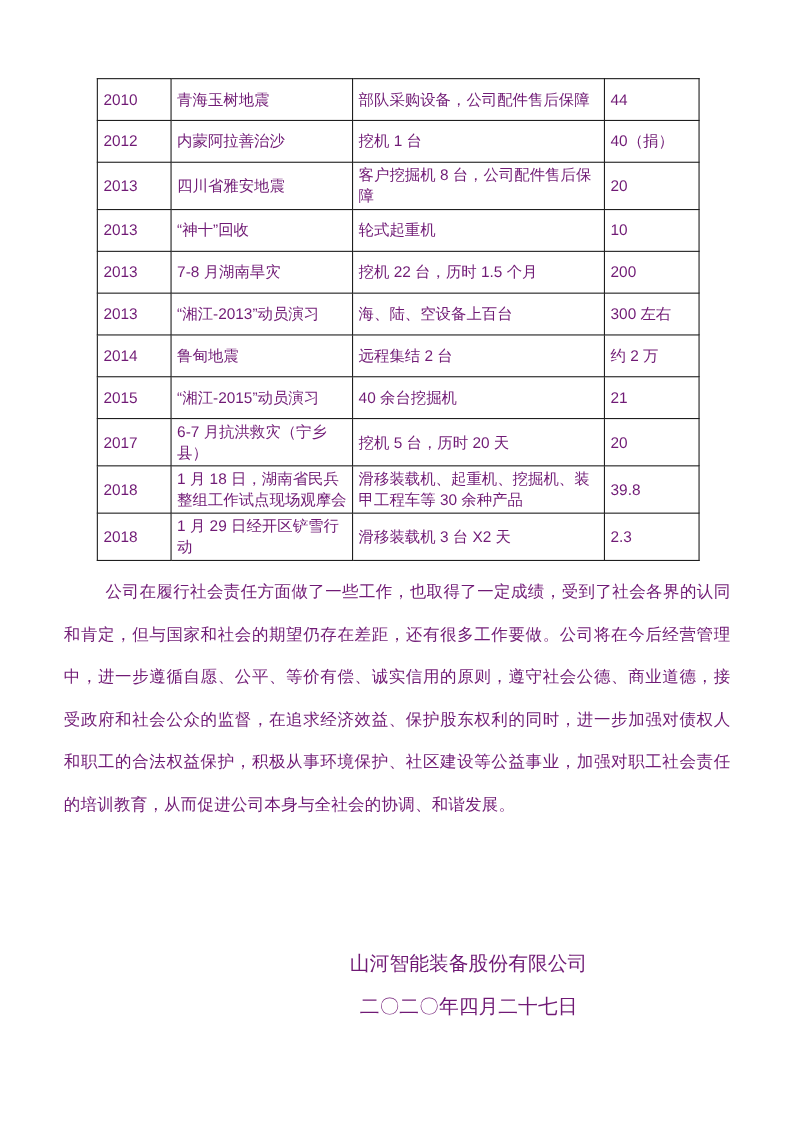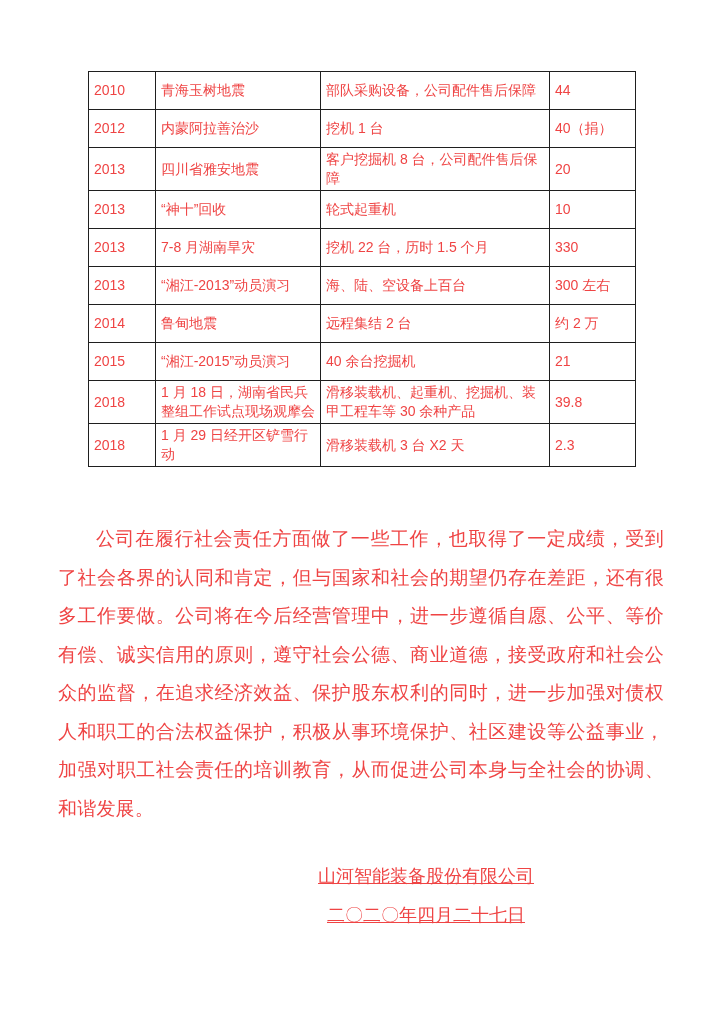--- a/index.html
+++ b/index.html
@@ -2,21 +2,21 @@
 <html><head>
 <meta charset="utf-8">
 <style>
   html, body { margin: 0; padding: 0; background: #e8e8e8; }
   .page {
     position: relative;
     width: 724px;
     height: 1024px;
     margin: 0 auto;
     background: #ffffff;
-    color: #ef4444;
+    color: #701a75;
     font-family: "Liberation Serif", "DejaVu Serif", serif;
     overflow: hidden;
   }
   .csr-table {
     position: absolute;
     left: 88px;
     top: 71px;
     width: 547px;
     border-collapse: collapse;
     table-layout: fixed;
@@ -30,35 +30,34 @@
     line-height: 19px;
     font-family: "Liberation Sans", "DejaVu Sans", sans-serif;
     overflow: hidden;
   }
   .body-paragraph {
     position: absolute;
     left: 58px;
     top: 520px;
     width: 606px;
     margin: 0;
-    font-size: 19px;
+    font-size: 15px;
     line-height: 38.5px;
     letter-spacing: 0.2px;
     text-align: justify;
     text-indent: 38px;
   }
   .signature {
     position: absolute;
     left: 128px;
     top: 857px;
     width: 596px;
     text-align: center;
     font-size: 18px;
     line-height: 39px;
-    text-decoration: underline;
   }
 </style>
 </head>
 <body>
 
 <div class="page">
 
   <table class="csr-table">
     <colgroup>
       <col style="width:67px">
@@ -88,39 +87,45 @@
         <tr>
           <td>2013</td>
           <td>“神十”回收</td>
           <td>轮式起重机</td>
           <td>10</td>
         </tr>
         <tr>
           <td>2013</td>
           <td>7-8 月湖南旱灾</td>
           <td>挖机 22 台，历时 1.5 个月</td>
-          <td>330</td>
+          <td>200</td>
         </tr>
         <tr>
           <td>2013</td>
           <td>“湘江-2013”动员演习</td>
           <td>海、陆、空设备上百台</td>
           <td>300 左右</td>
         </tr>
         <tr>
           <td>2014</td>
           <td>鲁甸地震</td>
           <td>远程集结 2 台</td>
           <td>约 2 万</td>
         </tr>
         <tr>
           <td>2015</td>
           <td>“湘江-2015”动员演习</td>
           <td>40 余台挖掘机</td>
           <td>21</td>
+        </tr>
+        <tr>
+          <td>2017</td>
+          <td>6-7 月抗洪救灾（宁乡县）</td>
+          <td>挖机 5 台，历时 20 天</td>
+          <td>20</td>
         </tr>
         <tr>
           <td>2018</td>
           <td>1 月 18 日，湖南省民兵整组工作试点现场观摩会</td>
           <td>滑移装载机、起重机、挖掘机、装甲工程车等 30 余种产品</td>
           <td>39.8</td>
         </tr>
         <tr>
           <td>2018</td>
           <td>1 月 29 日经开区铲雪行动</td>

